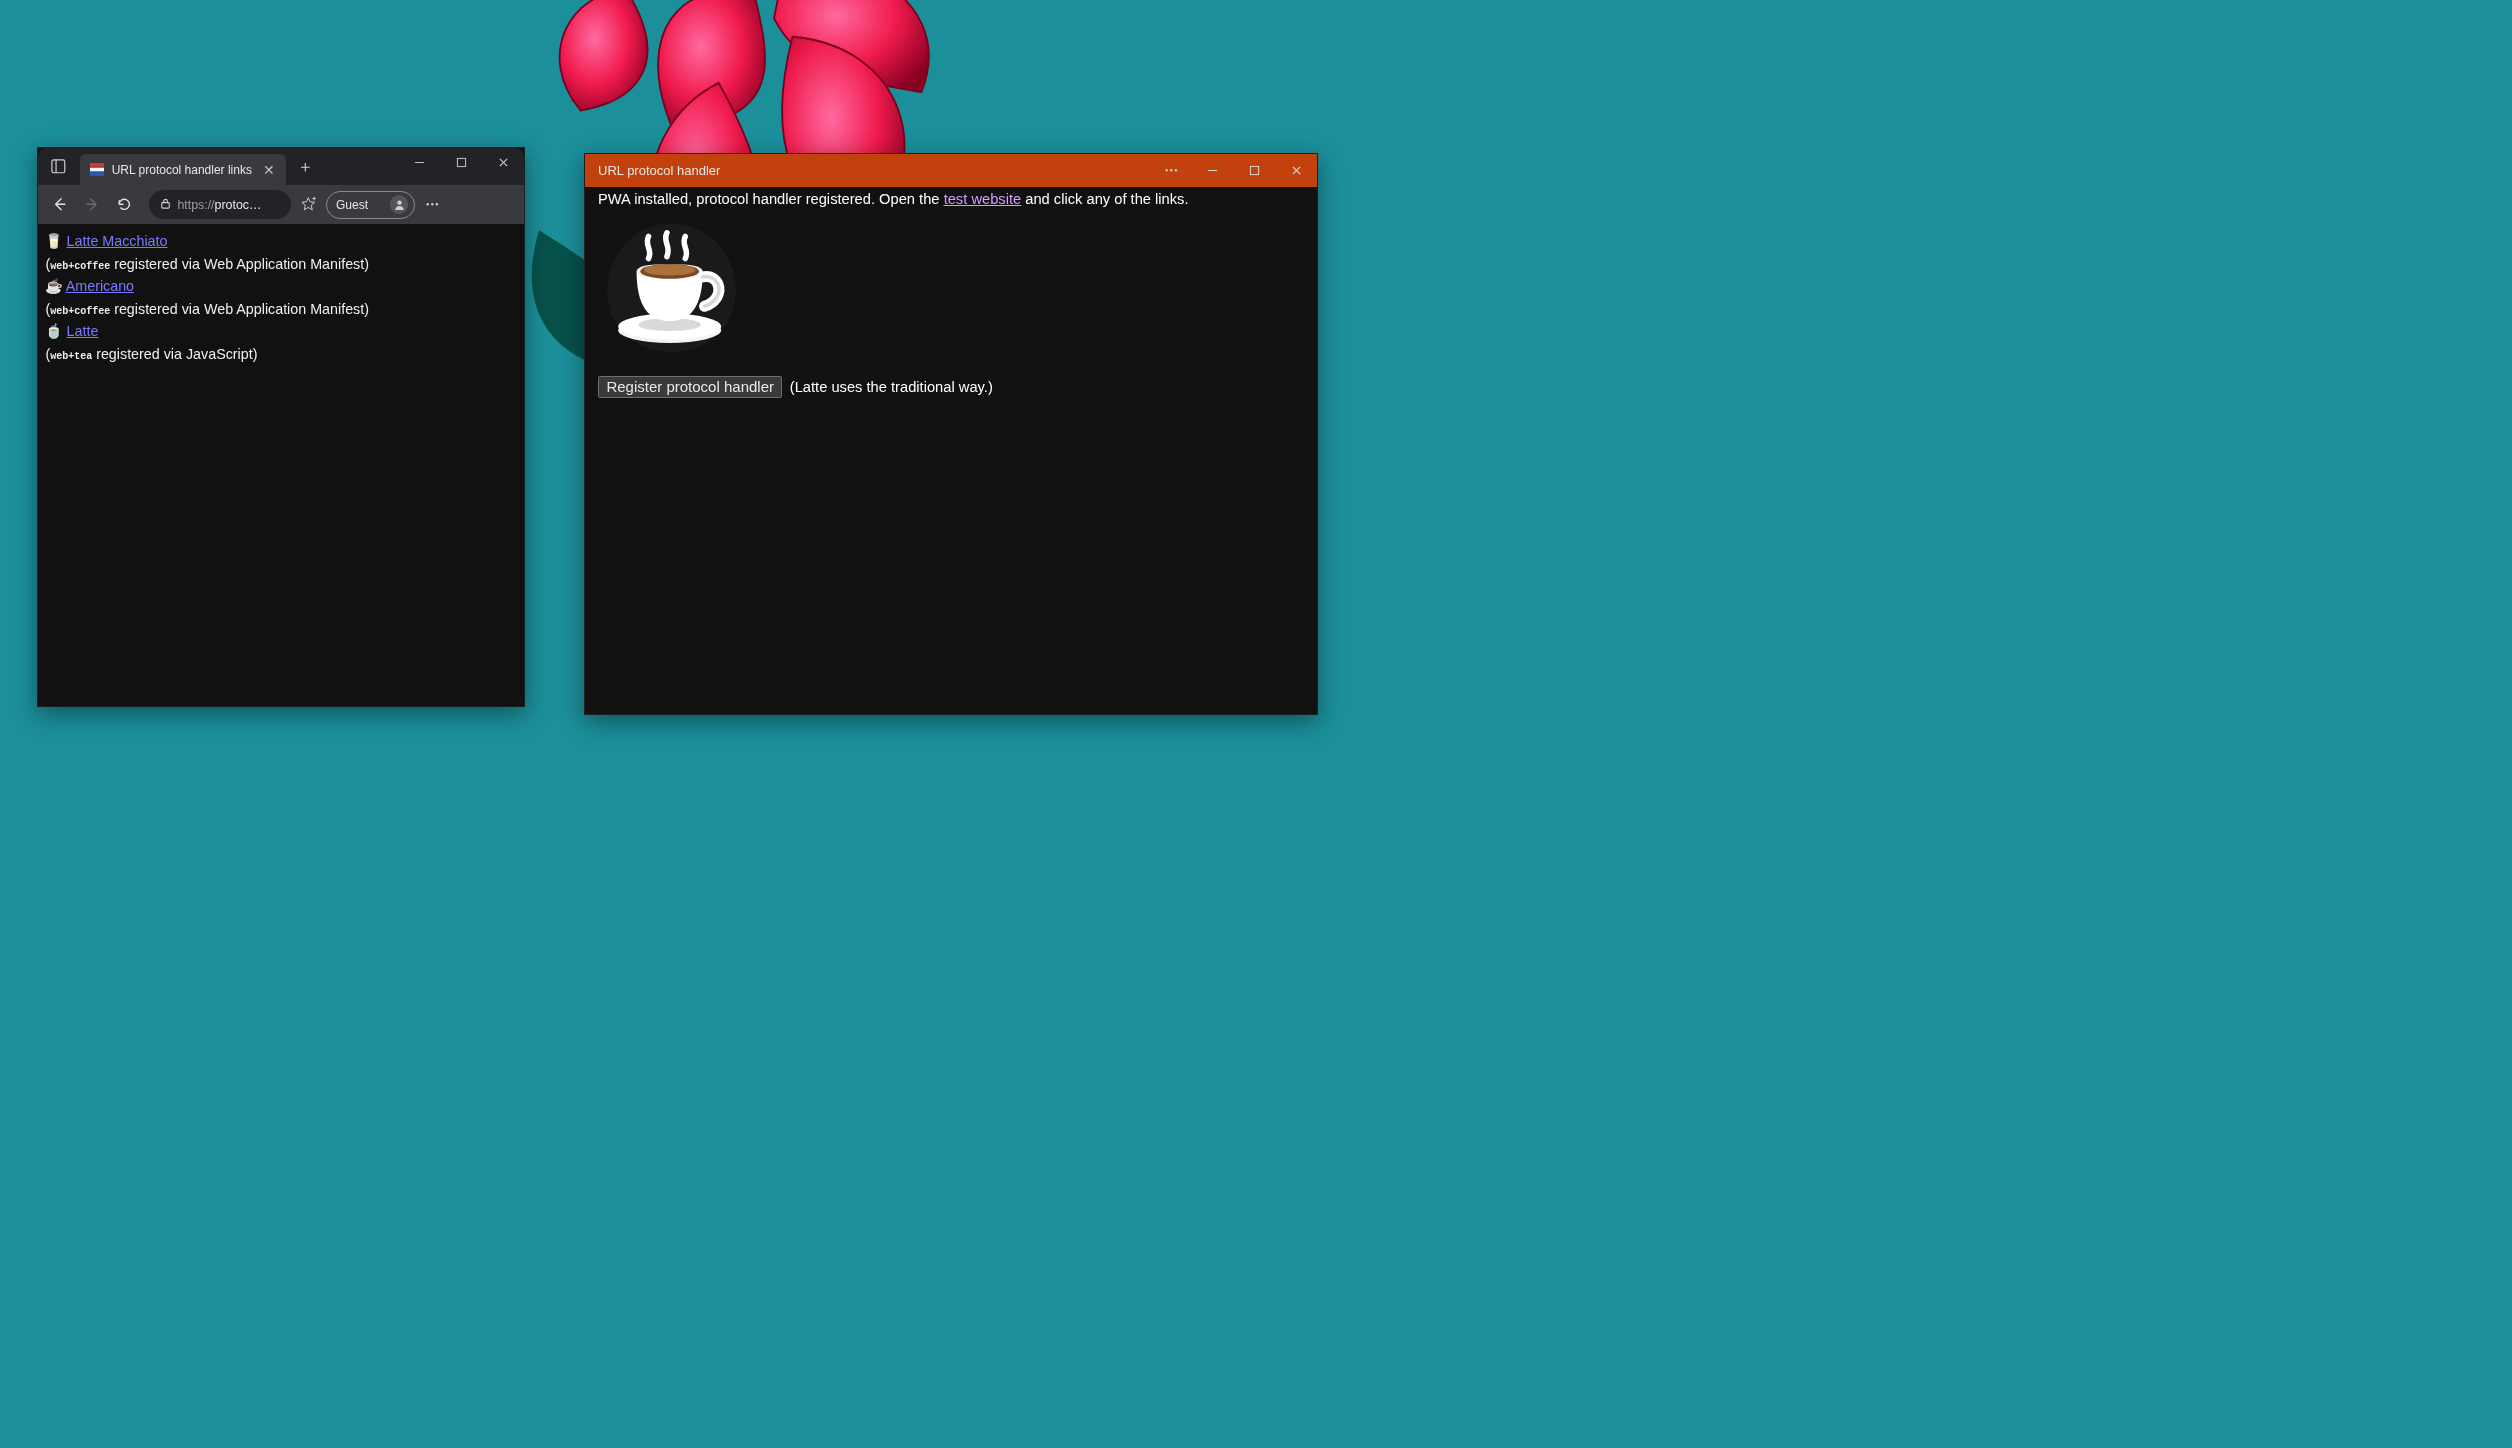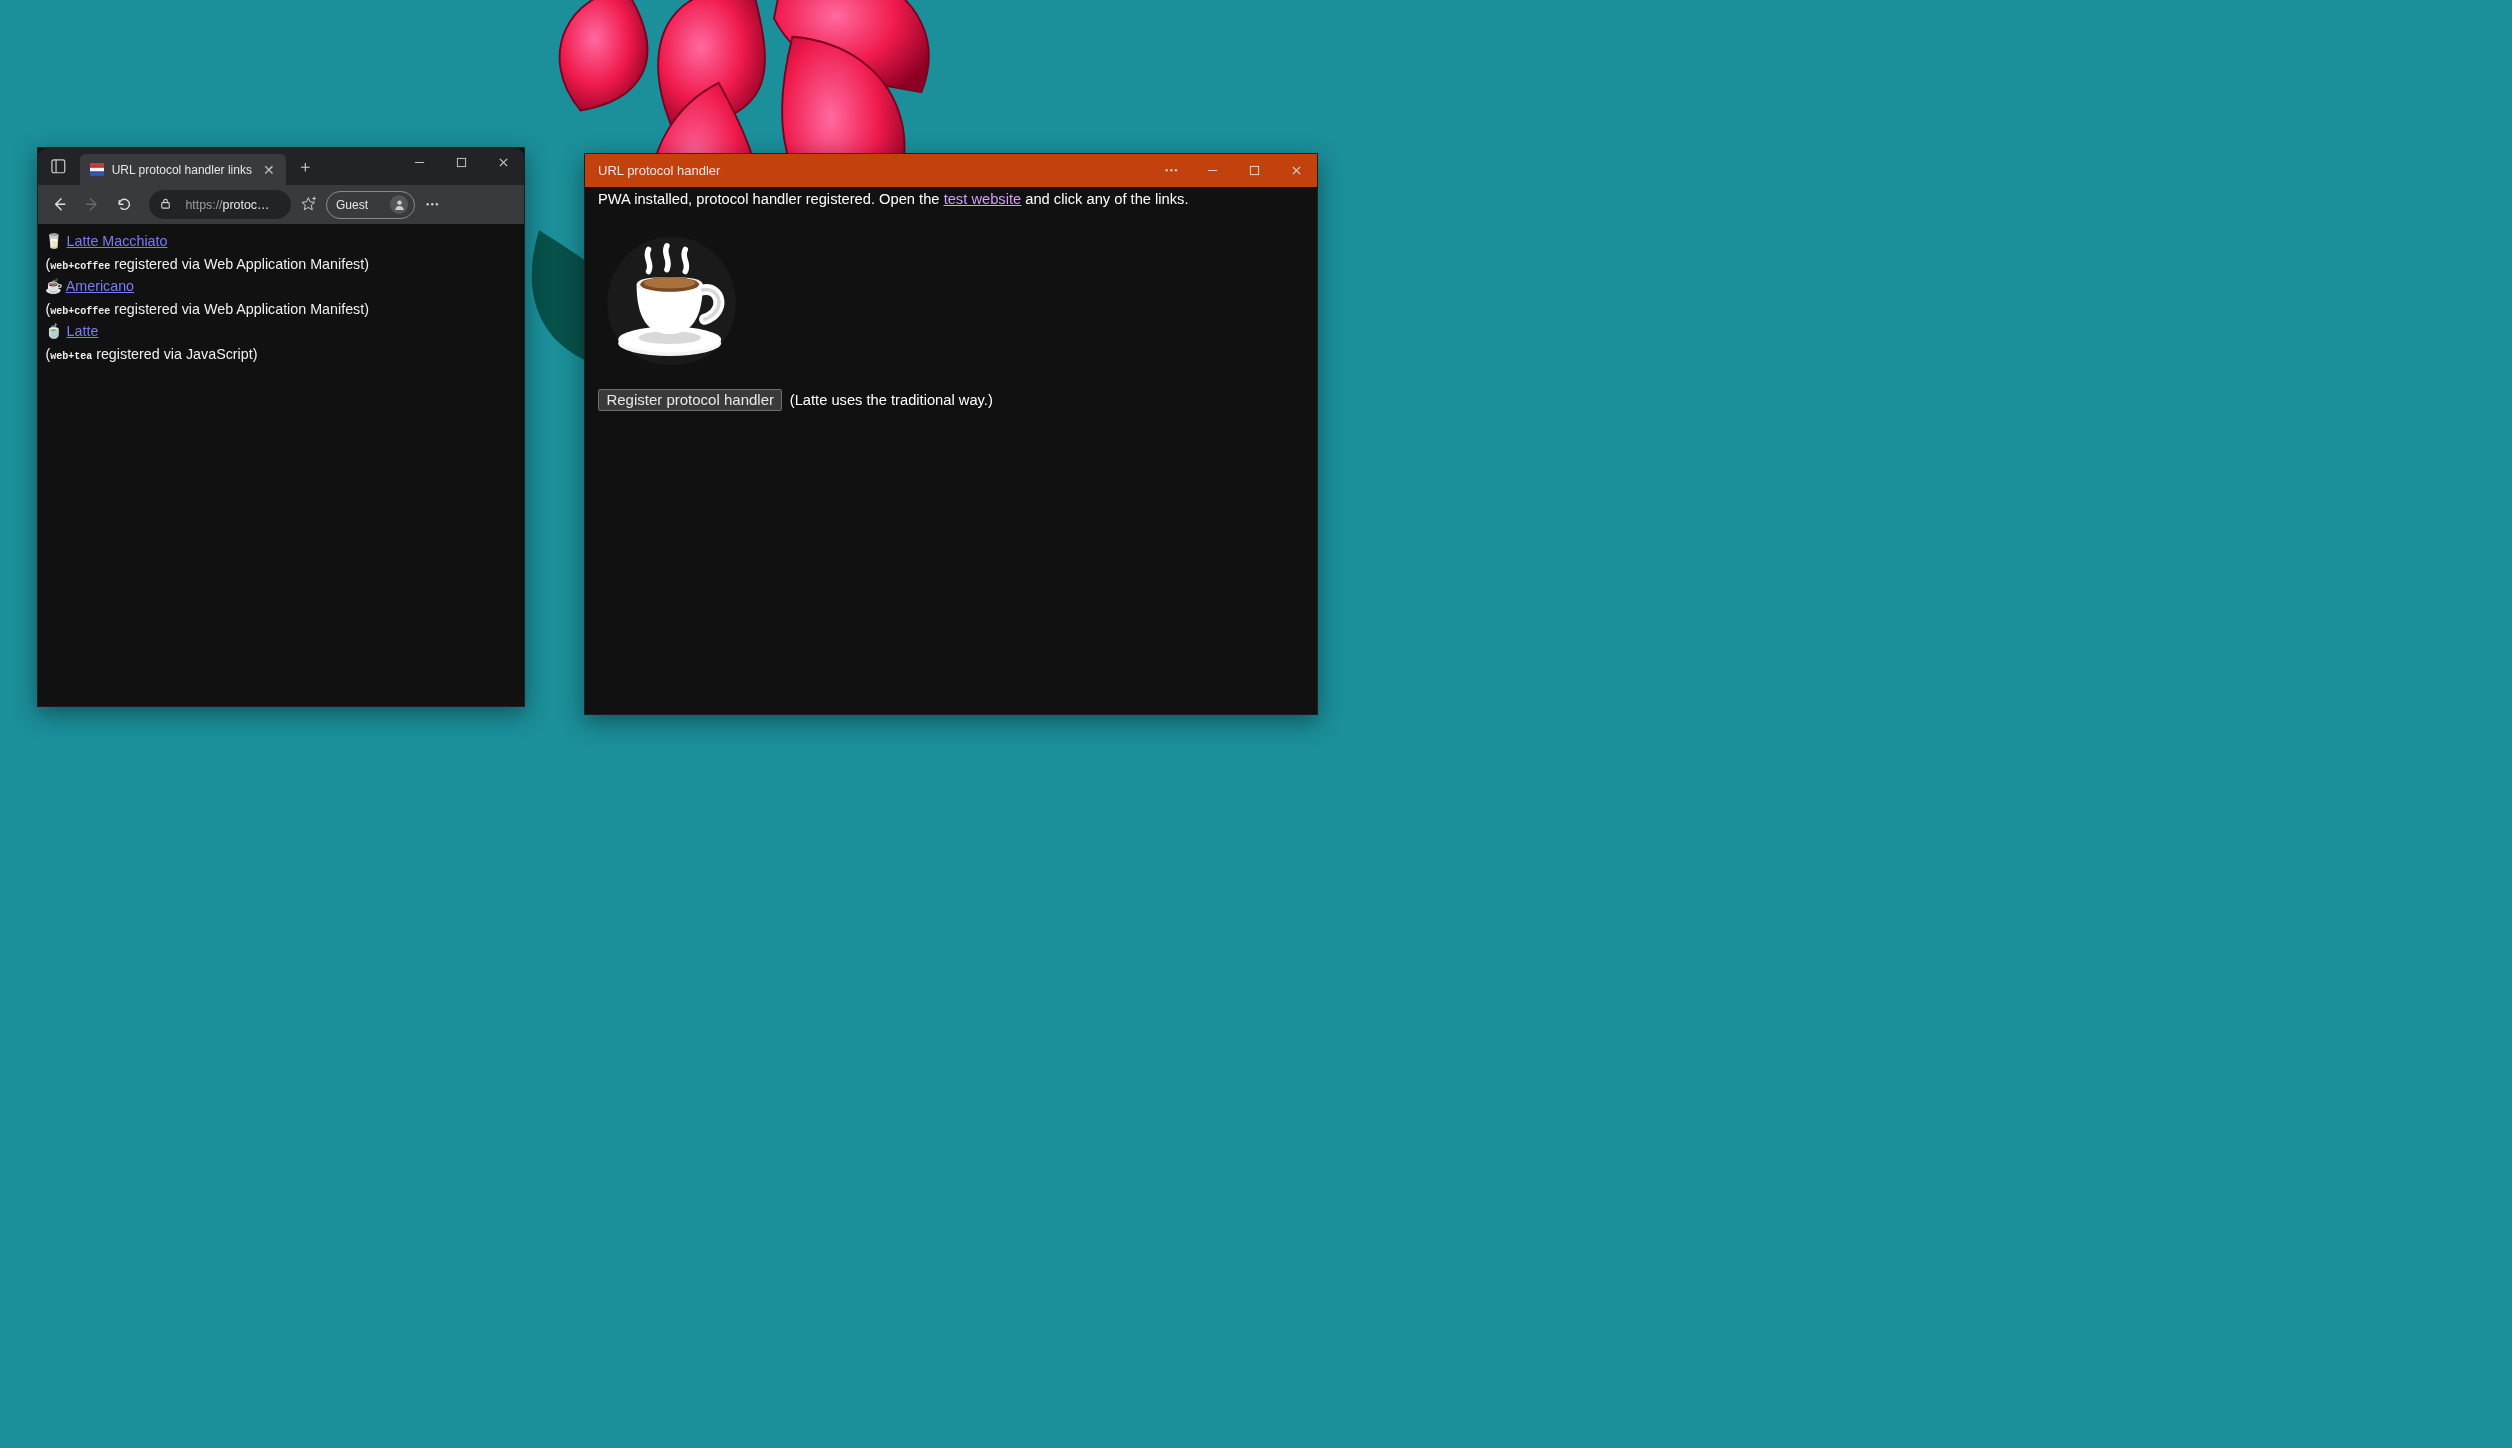--- a/index.html
+++ b/index.html
@@ -105,21 +105,21 @@
   .url-bar {
     flex:0 0 142px;
     height:29.5px;
     background:#222326;
     border:0.9px solid #222326;
     border-radius:14.7px;
     display:flex; align-items:center;
     padding:0 9.2px;
     color:#e6e6e6;
     font-size: 12.4px;
-    gap:13px;
+    gap:5px;
   }
   .url-bar .lock { color:#cfcfcf; }
   .url-bar .text { white-space:nowrap; overflow:hidden; text-overflow:ellipsis; flex:1; }
   .url-bar .text .dim { color:#9c9c9c; }
   .sep { width:5.5px; }
   .guest-pill {
     border:0.9px solid #8b8b8b;
     border-radius:14.7px;
     height:28px;
     padding:0 5.5px 0 9.2px;
@@ -163,21 +163,21 @@
   .pwa-titlebar .tdots {
     width:39px; height:29.5px;
     display:flex; align-items:center; justify-content:center;
     color:#d0d0d0; font-size:14.7px;
   }
   .pwa-body {
     padding: 3.7px 13px 13px 13px;
     color:#fff;
     font-size:14.7px;
   }
-  .pwa-body .intro { margin-bottom: 24px; }
+  .pwa-body .intro { margin-bottom: 11px; }
   .pwa-body a { color:#d69dff; text-decoration:underline; }
   .coffee-art {
     width:147px; height:138px;
     display:flex; align-items:center; justify-content:center;
     margin: 5.5px 0 20px 0;
   }
   .reg-row { display:flex; align-items:center; gap:7.4px; }
   .reg-btn {
     background:#3a3a3a;
     border:0.9px solid #6e6e6e;

